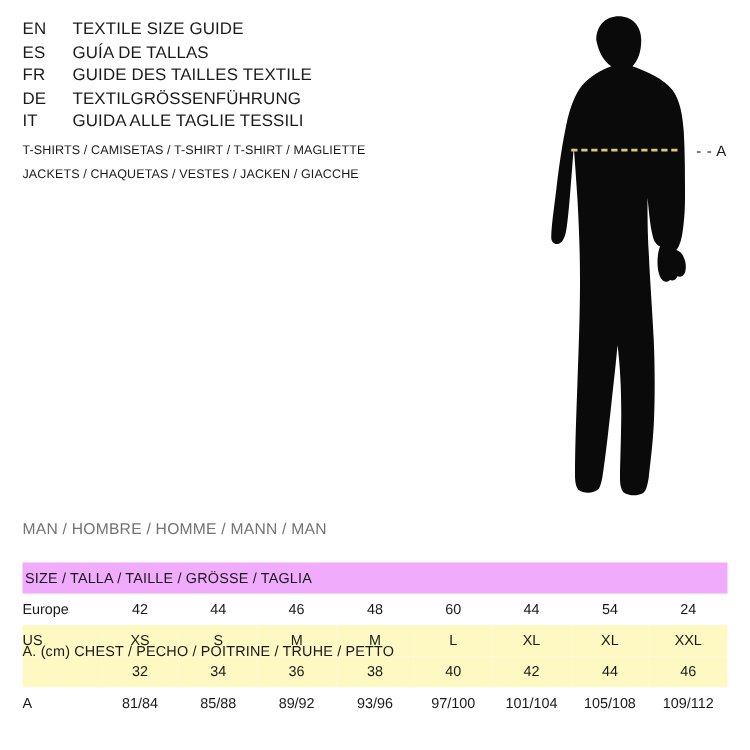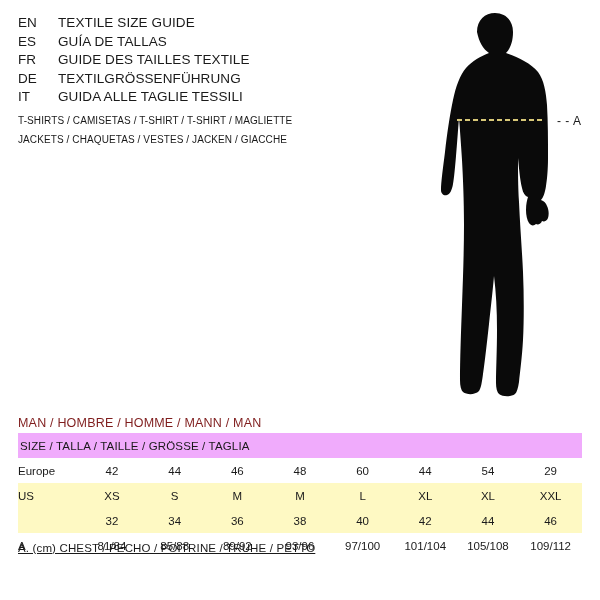--- a/index.html
+++ b/index.html
@@ -78,22 +78,22 @@
   
   .table-area {
     position: absolute;
     left: 18px;
     top: 416px;
     width: 564px;
   }
   .man-title {
     font-size: 12.5px;
     letter-spacing: 0.2px;
-    margin-bottom: 3px;
-    color: #7f1d1d;
+    margin-bottom: 20px;
+    color: #737373;
   }
   table.size-table {
     border-collapse: collapse;
     width: 564px;
     table-layout: fixed;
     font-size: 11.5px;
   }
   table.size-table td {
     padding: 4px 0 4px 0;
     vertical-align: middle;
@@ -119,24 +119,23 @@
     text-align: left;
     margin-left: 20px;
   }
   td.val {
     width: 66px;
     text-align: center;
   }
   .footnote {
     position: absolute;
     left: 18px;
-    top: 542px;
+    top: 516px;
     font-size: 11.5px;
     letter-spacing: 0.15px;
-    text-decoration: underline;
   }
 </style>
 </head>
 <body>
 
 <div class="page">
 
   <div class="lang-block">
     <div class="lang-row">
       <span class="lang-code">EN</span>
@@ -230,21 +229,21 @@
 
         <tr class="white">
           <td class="label-col">Europe</td>
           <td class="val">42</td>
           <td class="val">44</td>
           <td class="val">46</td>
           <td class="val">48</td>
           <td class="val">60</td>
           <td class="val">44</td>
           <td class="val">54</td>
-          <td class="val">29</td>
+          <td class="val">24</td>
         </tr>
 
         <tr class="band">
           <td class="label-col">US</td>
           <td class="val">XS</td>
           <td class="val">S</td>
           <td class="val">M</td>
           <td class="val">M</td>
           <td class="val">L</td>
           <td class="val">XL</td>

